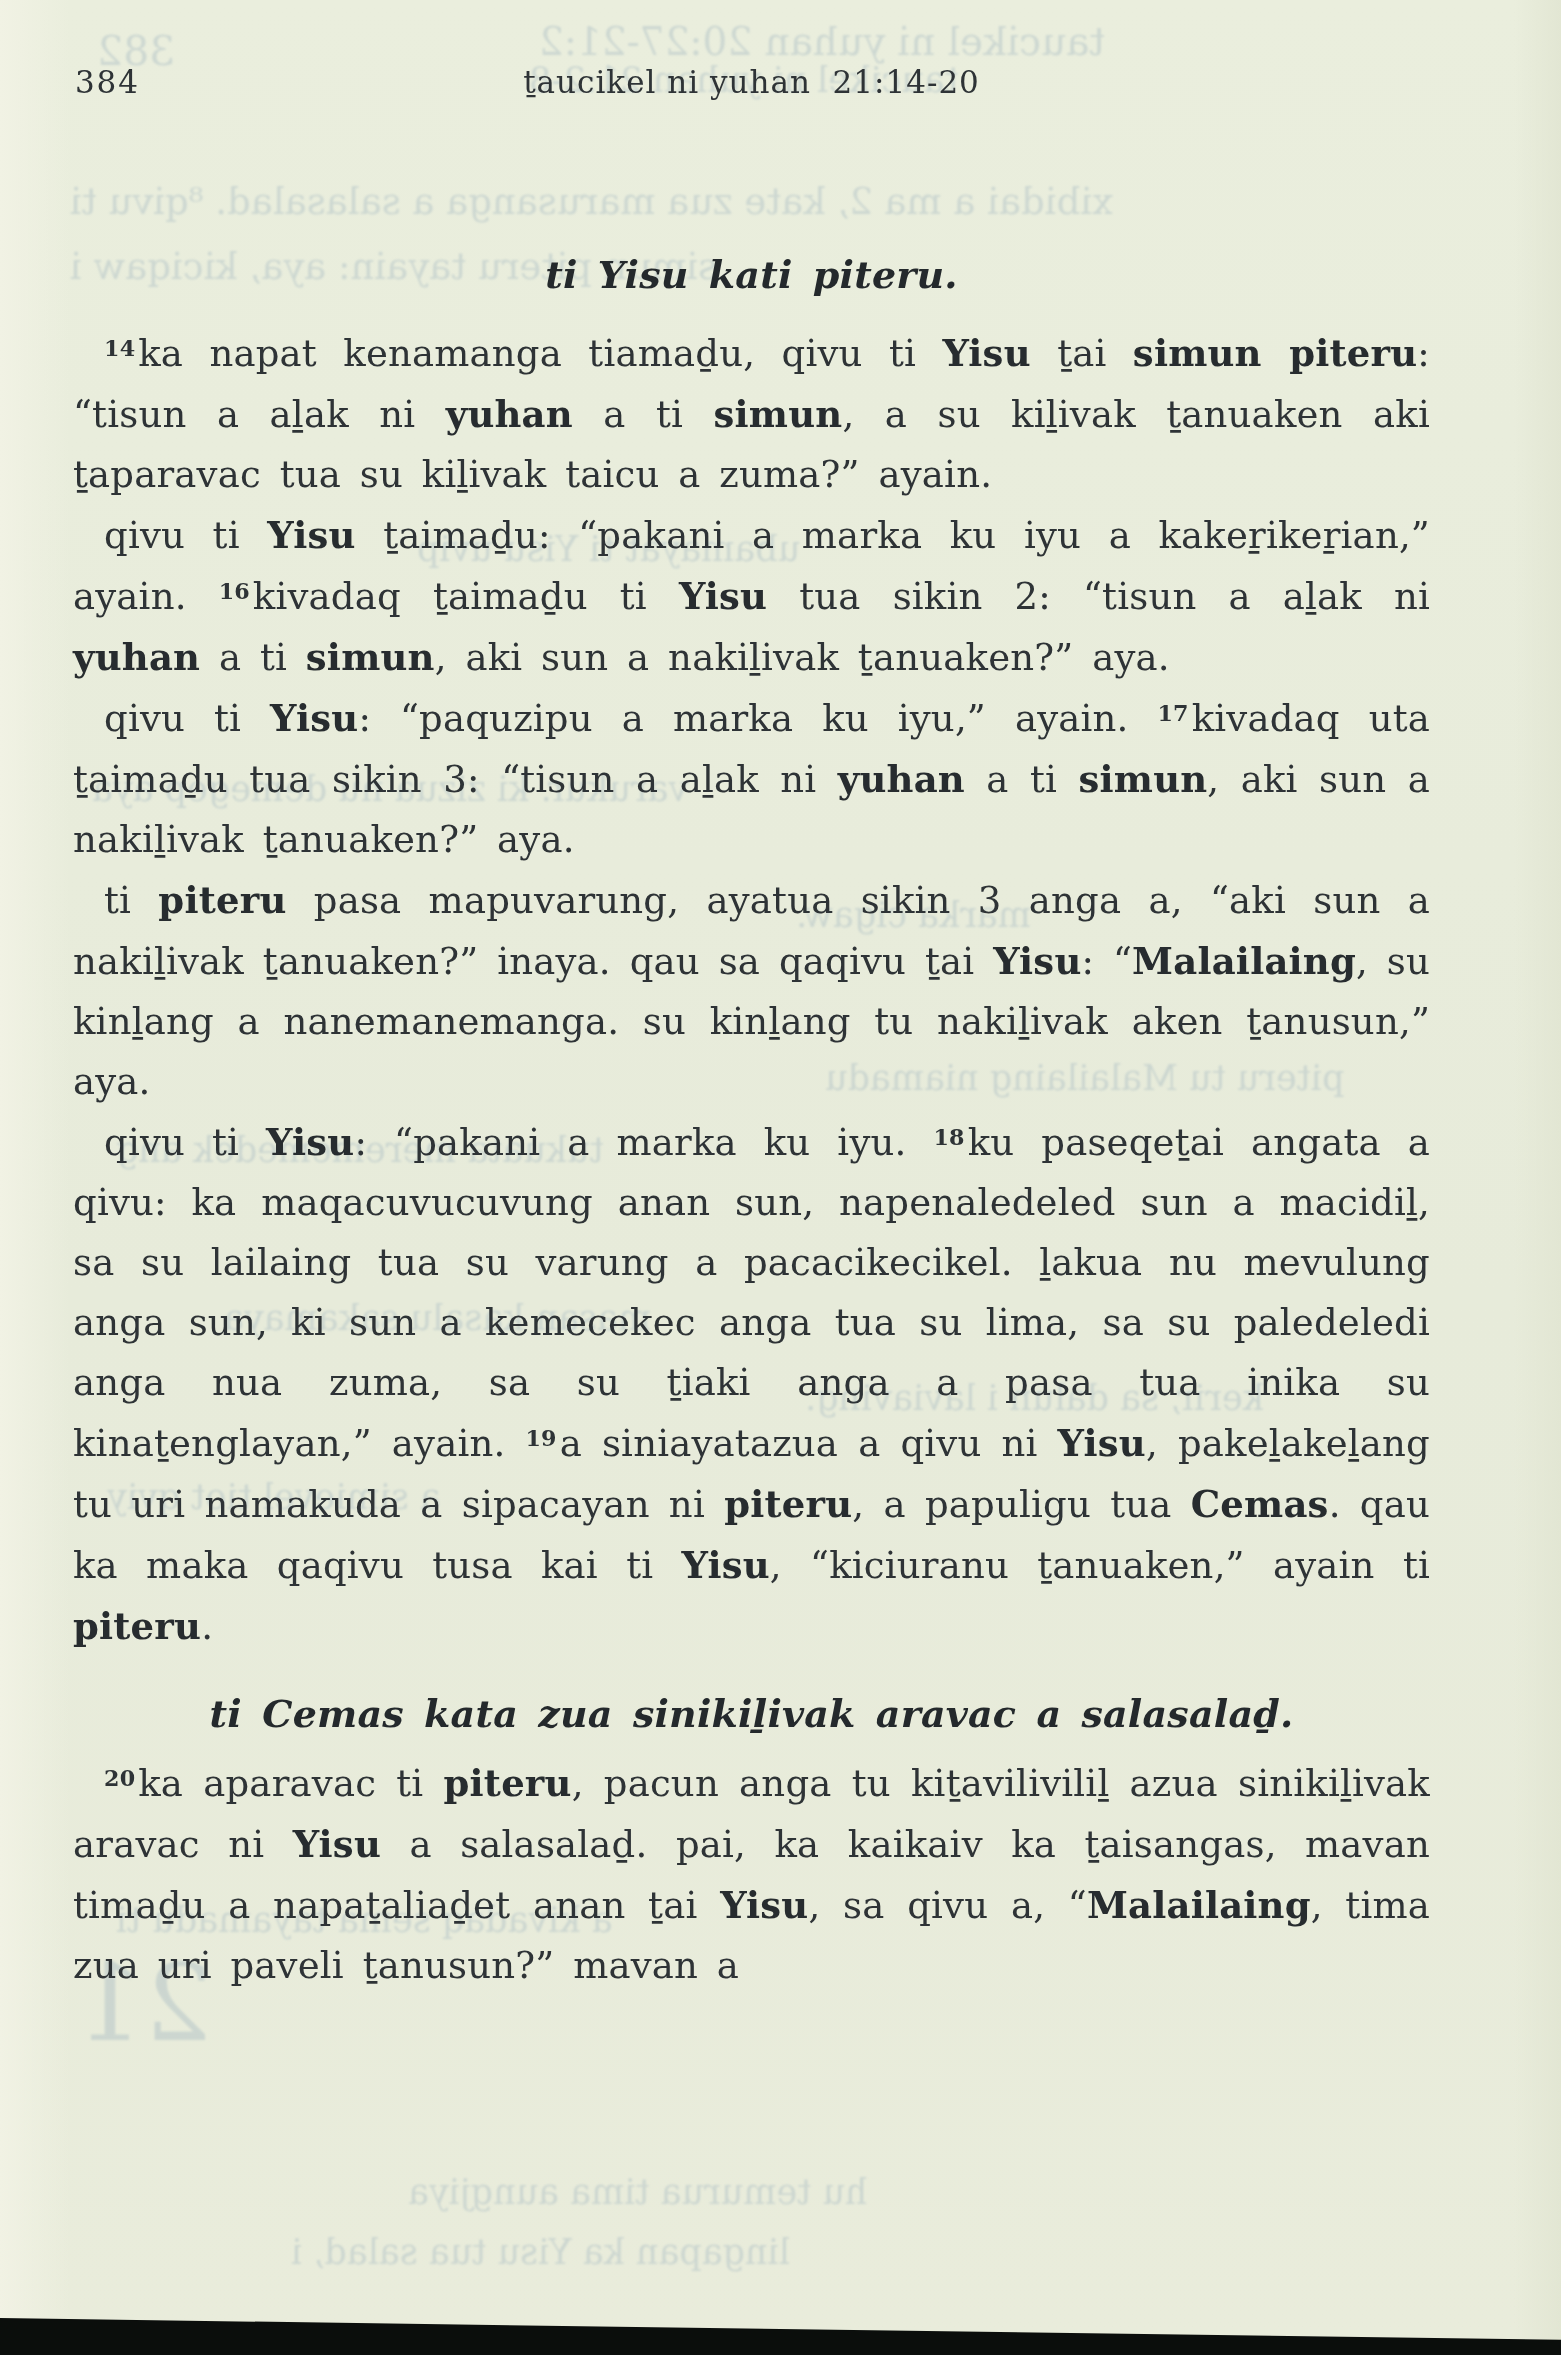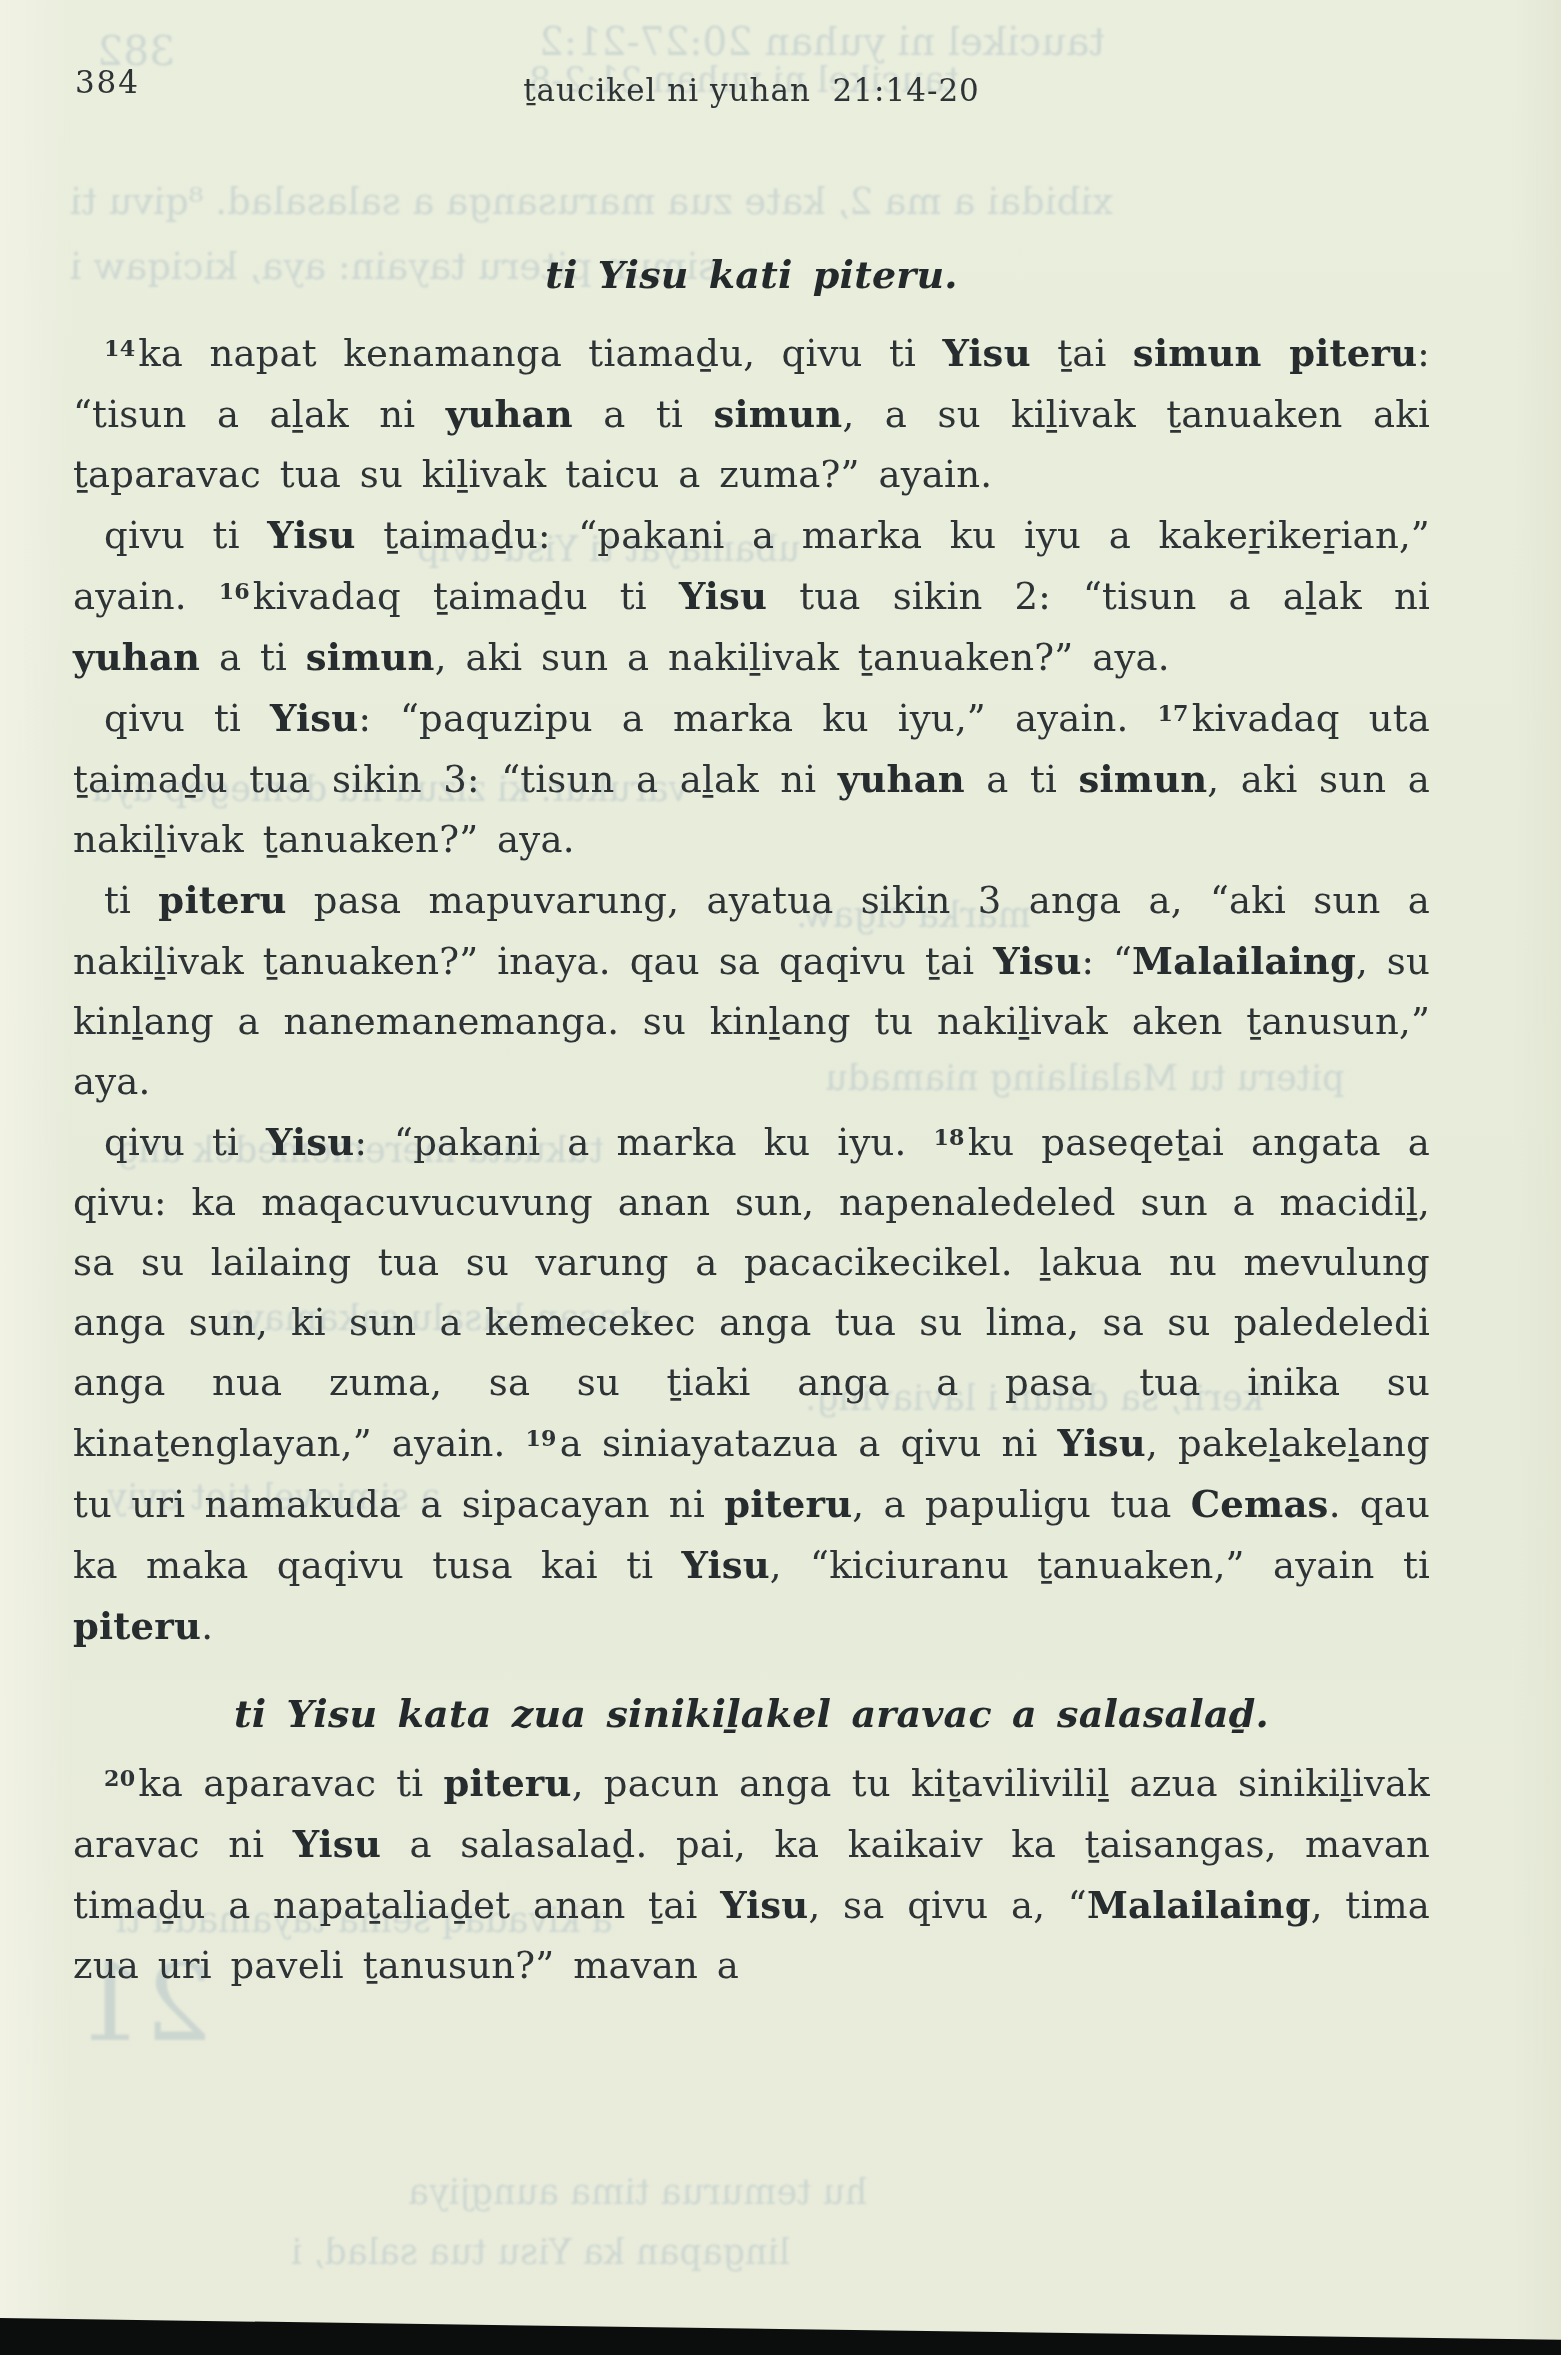--- a/index.html
+++ b/index.html
@@ -19,21 +19,21 @@
   
   .bleed-layer{position:absolute;inset:0;z-index:1;}
   .bleed{
     position:absolute;white-space:nowrap;
     transform:scaleX(-1);
     color:#9fb4bf;opacity:.38;filter:blur(1.2px);
     font-family:"DejaVu Serif","Liberation Serif",serif;
   }
   .header{position:absolute;top:64px;left:73px;width:1357px;height:52px;z-index:3;font-size:31px;}
   .pageno{position:absolute;left:1.9px;top:0;letter-spacing:1.9px;}
-  .runhead{position:absolute;left:50%;top:8px;transform:translateX(-50%);white-space:nowrap;letter-spacing:1px;}
+  .runhead{position:absolute;left:50%;top:0;transform:translateX(-50%);white-space:nowrap;letter-spacing:1px;}
   .textblock{
     position:absolute;left:73px;top:245px;width:1357px;z-index:3;
     font-size:37px;line-height:60px;
     text-align:justify;word-spacing:6.8px;letter-spacing:0.2px;
   }
   .bheading{
     text-align:center;font-weight:bold;font-size:38px;color:#24292c;
     margin:0 0 17.5px 0;text-indent:0;font-style:italic;
   }
   .bheading:not(:first-child){margin-top:27px;margin-bottom:9.7px;}
@@ -78,19 +78,19 @@
     <span class="runhead">ṯaucikel ni yuhan &nbsp;21:14-20</span>
   </div>
 
   <div class="textblock" id="textblock">
       <div class="bheading">ti Yisu kati piteru.</div>
       <p class="bpara"><sup class="vnum">14</sup><span>ka napat kenamanga tiamaḏu, qivu ti </span><b>Yisu</b><span> ṯai </span><b>simun piteru</b><span>: “tisun a aḻak ni </span><b>yuhan</b><span> a ti </span><b>simun</b><span>, a su kiḻivak ṯanuaken aki ṯaparavac tua su kiḻivak taicu a zuma?” ayain.</span></p>
       <p class="bpara"><span>qivu ti </span><b>Yisu</b><span> ṯaimaḏu: “pakani a marka ku iyu a kakeṟikeṟian,” ayain. </span><sup class="vnum">16</sup><span>kivadaq ṯaimaḏu ti </span><b>Yisu</b><span> tua sikin 2: “tisun a aḻak ni </span><b>yuhan</b><span> a ti </span><b>simun</b><span>, aki sun a nakiḻivak ṯanuaken?” aya.</span></p>
       <p class="bpara"><span>qivu ti </span><b>Yisu</b><span>: “paquzipu a marka ku iyu,” ayain. </span><sup class="vnum">17</sup><span>kivadaq uta ṯaimaḏu tua sikin 3: “tisun a aḻak ni </span><b>yuhan</b><span> a ti </span><b>simun</b><span>, aki sun a nakiḻivak ṯanuaken?” aya.</span></p>
       <p class="bpara"><span>ti </span><b>piteru</b><span> pasa mapuvarung, ayatua sikin 3 anga a, “aki sun a nakiḻivak ṯanuaken?” inaya.  qau sa qaqivu ṯai </span><b>Yisu</b><span>: “</span><b>Malailaing</b><span>, su kinḻang a nanemanemanga.  su kinḻang tu nakiḻivak aken ṯanusun,” aya.</span></p>
       <p class="bpara"><span>qivu ti </span><b>Yisu</b><span>: “pakani a marka ku iyu.  </span><sup class="vnum">18</sup><span>ku paseqeṯai angata a qivu: ka maqacuvucuvung anan sun, napenaledeled sun a macidiḻ, sa su lailaing tua su varung a pacacikecikel. ḻakua nu mevulung anga sun, ki sun a kemecekec anga tua su lima, sa su paledeledi anga nua zuma, sa su ṯiaki anga a pasa tua inika su kinaṯenglayan,” ayain.  </span><sup class="vnum">19</sup><span>a siniayatazua a qivu ni </span><b>Yisu</b><span>, pakeḻakeḻang tu uri namakuda a sipacayan ni </span><b>piteru</b><span>, a papuligu tua </span><b>Cemas</b><span>.  qau ka maka qaqivu tusa kai ti </span><b>Yisu</b><span>, “kiciuranu ṯanuaken,” ayain ti </span><b>piteru</b><span>.</span></p>
-      <div class="bheading">ti Yisu kata zua sinikiḻakel aravac a salasalaḏ.</div>
+      <div class="bheading">ti Cemas kata zua sinikiḻivak aravac a salasalaḏ.</div>
       <p class="bpara"><sup class="vnum">20</sup><span>ka aparavac ti </span><b>piteru</b><span>, pacun anga tu kiṯaviliviliḻ azua sinikiḻivak aravac ni </span><b>Yisu</b><span> a salasalaḏ.  pai, ka kaikaiv ka ṯaisangas, mavan timaḏu a napaṯaliaḏet anan ṯai </span><b>Yisu</b><span>, sa qivu a, “</span><b>Malailaing</b><span>, tima zua uri paveli ṯanusun?” mavan a</span></p>
     </div>
 
   <div class="bottom-edge"></div>
 </div>
 
 
 </body></html>

